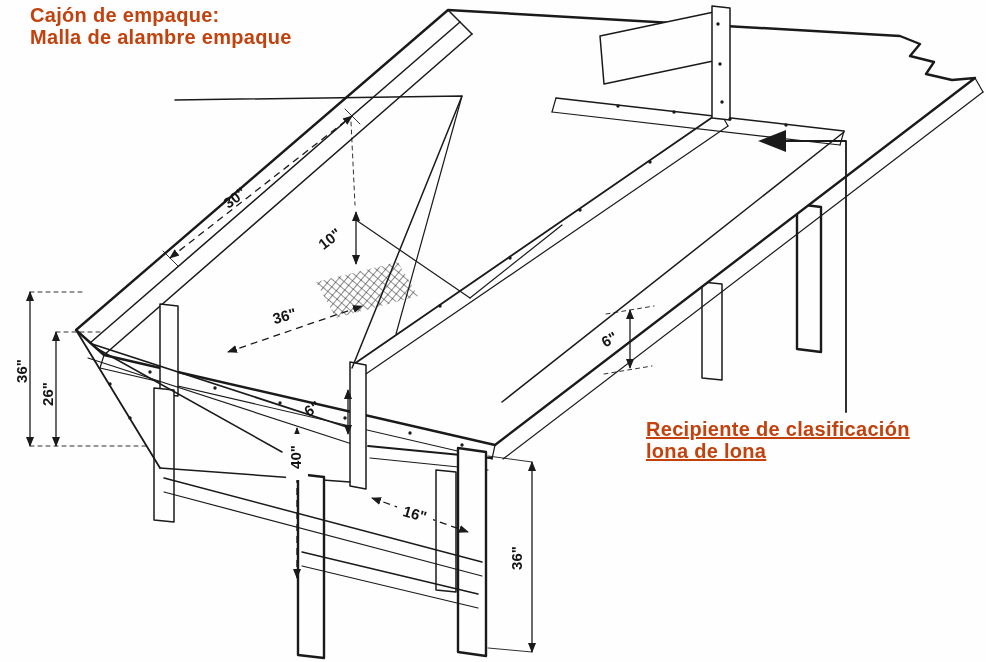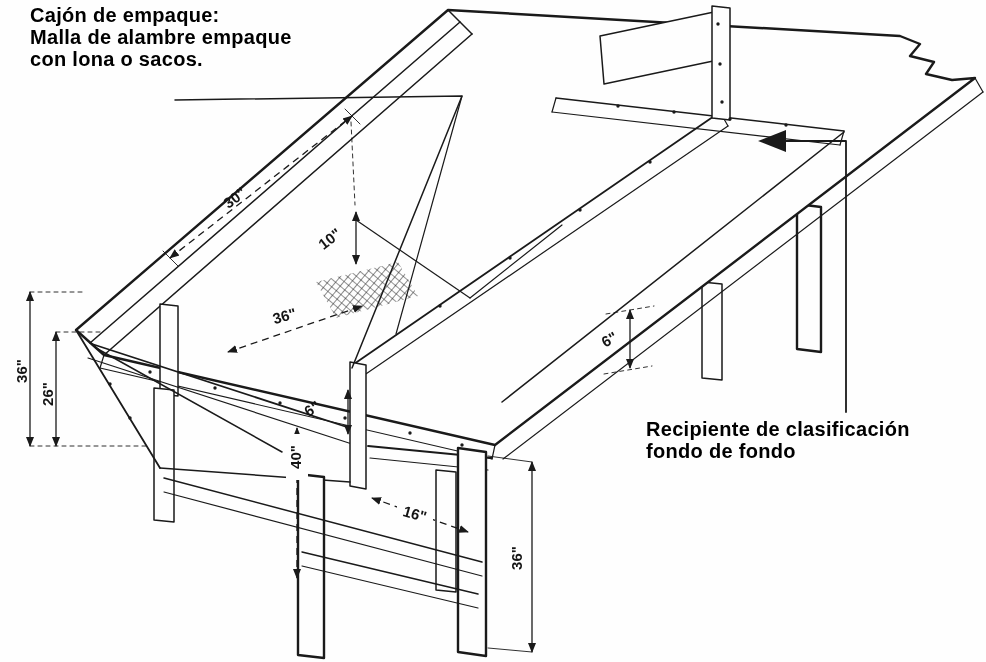--- a/index.html
+++ b/index.html
@@ -5,21 +5,21 @@
   html,body{margin:0;padding:0;background:#ffffff;}
   .stage{
     position:relative;
     width:986px;height:662px;
     background:#fefefe;
     font-family:"Liberation Sans", sans-serif;
     color:#161616;
     overflow:hidden;
   }
   .stage svg{position:absolute;left:0;top:0;}
-  .label{position:absolute;font-weight:700;font-size:20px;line-height:22px;letter-spacing:.3px;color:#000000;}
+  .label{position:absolute;font-weight:700;font-size:20px;line-height:22px;letter-spacing:.3px;color:#c2410c;}
   .label span{display:block;white-space:nowrap;}
   
   .ln{stroke:#1a1a1a;fill:none;stroke-linecap:round;stroke-linejoin:round;}
   .w24{stroke-width:2.4;}
   .w18{stroke-width:1.8;}
   .w15{stroke-width:1.5;}
   .w12{stroke-width:1.2;}
   .w09{stroke-width:0.9;}
   .dash{stroke-dasharray:7 5;}
   .dash2{stroke-dasharray:4 4;}
@@ -177,21 +177,20 @@
       <path class="dim" d="M630,310 L630,368" marker-start="url(#arw)" marker-end="url(#arw)"></path>
       <path class="ln w09 dash2" d="M606,314 L654,306"></path>
       <path class="ln w09 dash2" d="M604,374 L652,366"></path>
       <text class="dimtxt" x="612" y="344" transform="rotate(-30 612 344)">6"</text>
     </g>
   </svg>
 
   <div class="label" style="left:30px;top:4px;">
     <span>Cajón de empaque:</span>
     <span>Malla de alambre empaque</span>
-    <span>con lona o sacos.</span>
   </div>
 
-  <div class="label" style="left:646px;top:418px;">
+  <div class="label" style="left:646px;top:418px;text-decoration:underline;">
     <span>Recipiente de clasificación</span>
-    <span>fondo de fondo</span>
+    <span>lona de lona</span>
   </div>
 
 </div>
 
 </body></html>

